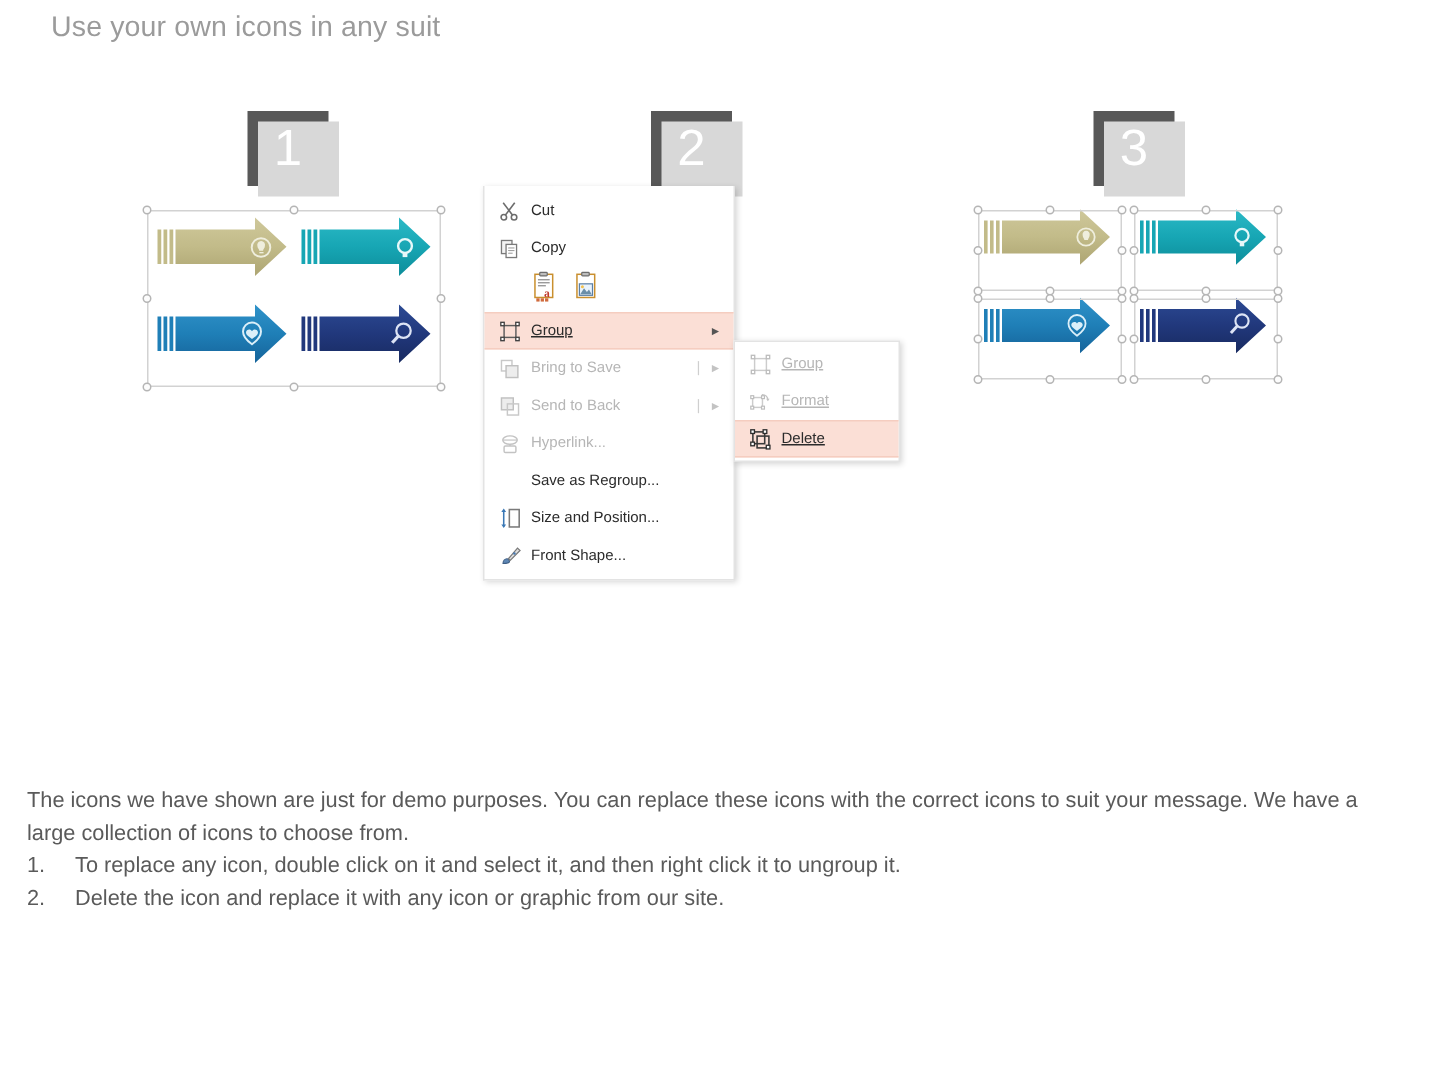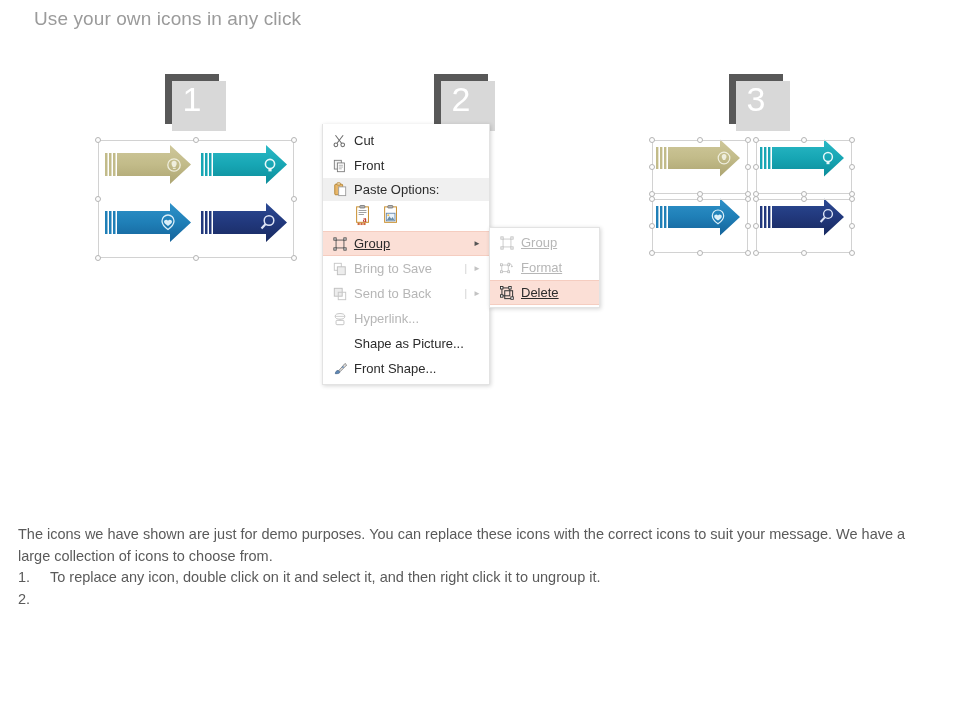--- a/index.html
+++ b/index.html
@@ -95,21 +95,21 @@
     white-space: nowrap;
   }
   .ctx-item .ico {
     width: 28px;
     min-width: 28px;
     height: 22px;
     display: flex;
     align-items: center;
     justify-content: center;
   }
-  .ctx-item .lbl { font-size: 13px; }
+  .ctx-item .lbl { font-size: 10px; }
   .ctx-item.disabled { color: #b6b6b6; }
   .ctx-item.header-row {
     background: #f0f0f0;
     height: 23px;
   }
   .ctx-item.highlight {
     background: #fbdfd6;
     border-top: 1px solid #f5cdc0;
     border-bottom: 1px solid #f5cdc0;
   }
@@ -163,21 +163,21 @@
   }
   .footer p { margin: 0; }
   .footer .numrow { display: flex; }
   .footer .num { width: 32px; min-width: 32px; }
 
   svg { overflow: visible; }
 </style>
 </head>
 <body>
 
-<div class="slide-title">Use your own icons in any click</div>
+<div class="slide-title">Use your own icons in any suit</div>
 
 <div class="badge badge-1">1</div>
 <div class="badge badge-2">2</div>
 <div class="badge badge-3">3</div>
 
 <div class="arrow-group group-1">
   <svg width="192" height="112" viewBox="0 0 192 112">
     <defs>
       <linearGradient id="g1a" x1="0" y1="0" x2="0" y2="1">
         <stop offset="0" stop-color="#cfc89b"></stop>
@@ -370,33 +370,23 @@
   <div class="ctx-item">
     <span class="ico">
       <svg width="14" height="14" viewBox="0 0 16 16">
         <rect x="1.5" y="1.5" width="8" height="10" fill="#f4f4f4" stroke="#7a7a7a" stroke-width="1"></rect>
         <rect x="5" y="4.5" width="8" height="10" fill="#ffffff" stroke="#7a7a7a" stroke-width="1"></rect>
         <line x1="6.6" y1="7.2" x2="11.4" y2="7.2" stroke="#9a9a9a" stroke-width="0.8"></line>
         <line x1="6.6" y1="9.2" x2="11.4" y2="9.2" stroke="#9a9a9a" stroke-width="0.8"></line>
         <line x1="6.6" y1="11.2" x2="10" y2="11.2" stroke="#9a9a9a" stroke-width="0.8"></line>
       </svg>
     </span>
-    <span class="lbl">Front</span>
-  </div>
-
-  <div class="ctx-item header-row">
-    <span class="ico">
-      <svg width="14" height="15" viewBox="0 0 16 17">
-        <rect x="2" y="2.5" width="9" height="12" rx="1" fill="#e8b76a" stroke="#b07f2d" stroke-width="1"></rect>
-        <rect x="4.6" y="0.8" width="3.8" height="2.6" rx="0.6" fill="#f5e2bd" stroke="#b07f2d" stroke-width="0.9"></rect>
-        <rect x="6.5" y="5.5" width="8" height="10" fill="#ffffff" stroke="#9a9a9a" stroke-width="1"></rect>
-      </svg>
-    </span>
-    <span class="lbl">Paste Options:</span>
-  </div>
+    <span class="lbl">Copy</span>
+  </div>
+
 
   <div class="paste-row">
     <span>
       <svg width="20" height="21" viewBox="0 0 22 23">
         <rect x="4" y="2" width="13" height="17" fill="#ffffff" stroke="#c98f2e" stroke-width="1.1"></rect>
         <rect x="7.5" y="0.6" width="5.5" height="2.6" rx="0.6" fill="#bdbdbd" stroke="#6d6d6d" stroke-width="0.9"></rect>
         <line x1="6.2" y1="6" x2="14.8" y2="6" stroke="#8c8c8c" stroke-width="0.9"></line>
         <line x1="6.2" y1="8.2" x2="14.8" y2="8.2" stroke="#8c8c8c" stroke-width="0.9"></line>
         <line x1="6.2" y1="10.4" x2="12" y2="10.4" stroke="#8c8c8c" stroke-width="0.9"></line>
         <text x="10.6" y="18.6" font-family="'Liberation Serif',serif" font-size="8.5" font-weight="bold" fill="#c0392b">a</text>
@@ -461,23 +451,34 @@
         <line x1="2.5" y1="5" x2="13.5" y2="5" stroke="#c3c3c3" stroke-width="0.9"></line>
         <rect x="3.5" y="9.5" width="9" height="5" rx="1" fill="none" stroke="#c3c3c3" stroke-width="1.1"></rect>
         <line x1="8" y1="8.2" x2="8" y2="9.5" stroke="#c3c3c3" stroke-width="1"></line>
       </svg>
     </span>
     <span class="lbl">Hyperlink...</span>
   </div>
 
   <div class="ctx-item">
     <span class="ico"></span>
-    <span class="lbl">Shape as Picture...</span>
-  </div>
-
+    <span class="lbl">Save as Regroup...</span>
+  </div>
+
+  <div class="ctx-item">
+    <span class="ico">
+      <svg width="15" height="15" viewBox="0 0 16 16">
+        <line x1="3" y1="2" x2="3" y2="14" stroke="#3b78b5" stroke-width="1.1"></line>
+        <path d="M3 1 L1.3 3.6 L4.7 3.6 Z" fill="#3b78b5"></path>
+        <path d="M3 15 L1.3 12.4 L4.7 12.4 Z" fill="#3b78b5"></path>
+        <rect x="7" y="1.8" width="7" height="12.4" fill="#ffffff" stroke="#7a7a7a" stroke-width="1.1"></rect>
+      </svg>
+    </span>
+    <span class="lbl">Size and Position...</span>
+  </div>
 
   <div class="ctx-item">
     <span class="ico">
       <svg width="15" height="15" viewBox="0 0 16 16">
         <path d="M2.5 13.5 c0 -2 1.3 -3.4 2.8 -3.4 c1.2 0 1.8 1 1.8 2 c0 1.2 -1.6 1.4 -4.6 1.4 z" fill="#5e87b5" stroke="#3f5f85" stroke-width="0.8"></path>
         <path d="M6.4 10 L12.8 2.6 L14.6 4.3 L7.6 11.3 Z" fill="#e0e0e0" stroke="#7a7a7a" stroke-width="0.9"></path>
         <circle cx="10.6" cy="6.4" r="0.9" fill="#4a7ab0"></circle>
       </svg>
     </span>
     <span class="lbl">Front Shape...</span>
@@ -529,14 +530,15 @@
 </div>
 
 <div class="footer">
   <p>The icons we have shown are just for demo purposes. You can replace these icons with the correct icons to suit your message. We have a large collection of icons to choose from.</p>
   <div class="numrow">
     <span class="num">1.</span>
     <span>To replace any icon, double click on it and select it, and then right click it to ungroup it.</span>
   </div>
   <div class="numrow">
     <span class="num">2.</span>
+    <span>Delete the icon and replace it with any icon or graphic from our site.</span>
   </div>
 </div>
 
 </body></html>

